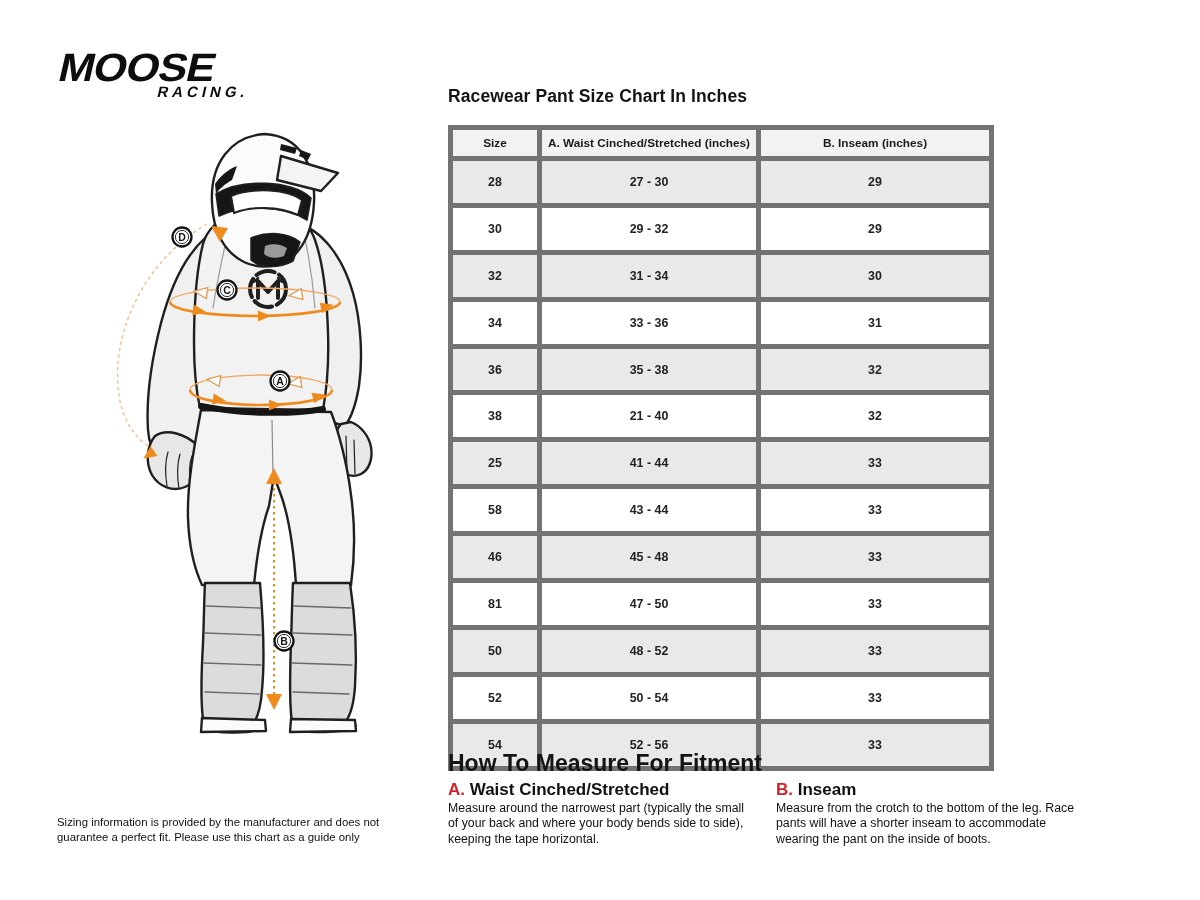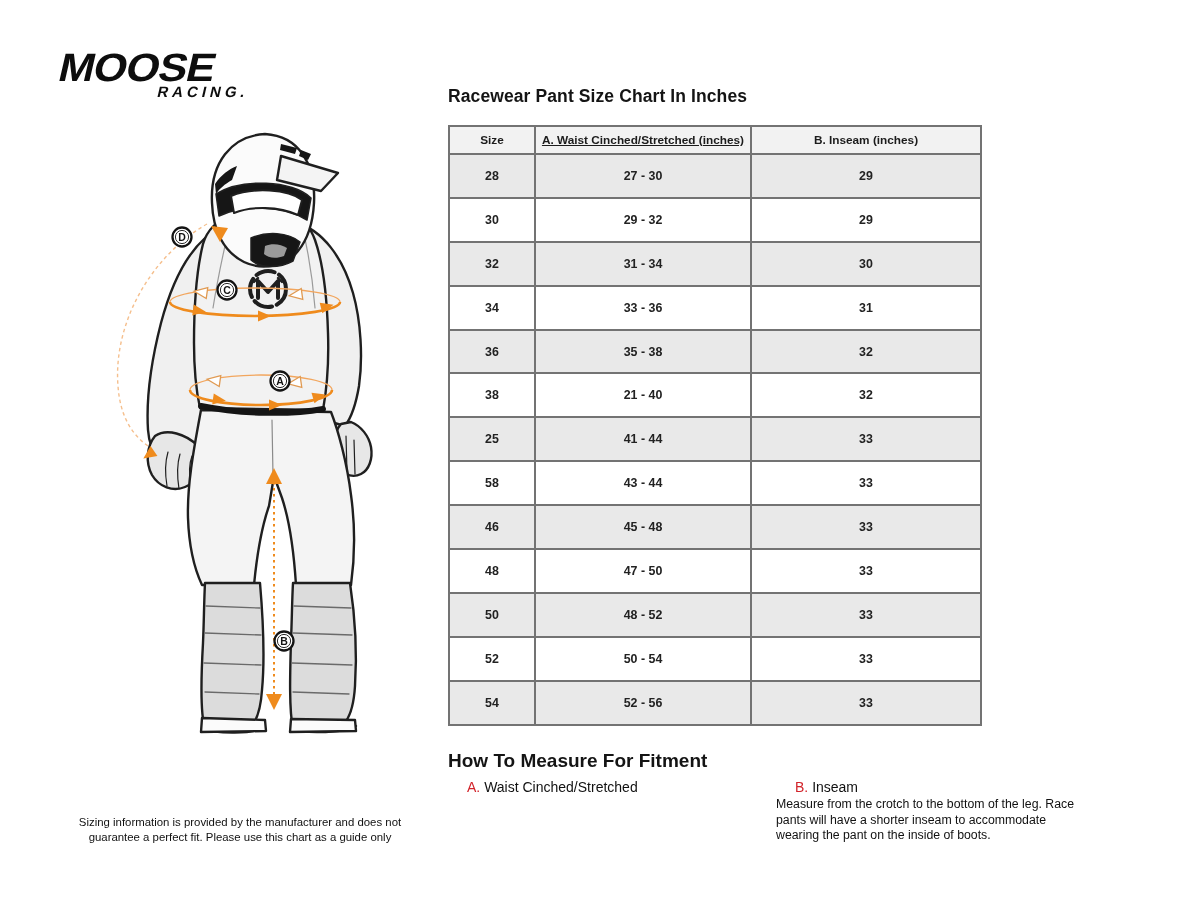--- a/index.html
+++ b/index.html
@@ -13,37 +13,37 @@
             transform:skewX(-13deg) scaleY(.92);transform-origin:left bottom;line-height:1;}
   .logo-bottom{font-size:15px;font-weight:bold;letter-spacing:4px;color:#0d0d0d;
                transform:skewX(-13deg);text-align:right;margin-top:-3px;padding-right:6px;line-height:1;}
 
   
   .chart-title{left:448px;top:86px;font-size:17.5px;font-weight:bold;color:#141414;letter-spacing:.1px;text-align:center;}
 
   
   table.size-table{left:448px;top:125px;width:526px;border-collapse:collapse;position:absolute;
                    font-size:12.4px;color:#222;table-layout:fixed;}
-  .size-table th,.size-table td{border:2px solid #737373;text-align:center;padding:0;font-weight:bold;}
+  .size-table th,.size-table td{border:5px solid #737373;text-align:center;padding:0;font-weight:bold;}
   .size-table thead th{height:26px;background:#f2f2f2;font-size:11.8px;color:#1c1c1c;}
   .size-table tbody td{height:41.9px;}
   .size-table tbody tr:nth-child(odd){background:#e9e9e9;}
   .size-table tbody tr:nth-child(even){background:#ffffff;}
-  .col-size{width:84px;} .col-waist{width:214px;text-decoration:underline;} .col-inseam{width:228px;}
-
-  
-  .howto-title{left:448px;top:750px;font-size:19px;font-weight:bold;color:#141414;}
+  .col-size{width:84px;} .col-waist{width:214px;} .col-inseam{width:228px;}
+
+  
+  .howto-title{left:448px;top:750px;font-size:23px;font-weight:bold;color:#141414;}
   .howto-item{font-size:12.3px;line-height:1.24;color:#111;}
   .howto-a{left:448px;top:779px;width:296px;}
   .howto-b{left:776px;top:779px;width:308px;}
-  .howto-head{font-weight:normal;font-size:14px;margin-bottom:1px;margin-left:19px;}
+  .howto-head{font-weight:bold;font-size:17px;margin-bottom:1px;}
   .red-letter{color:#d2232a;}
 
   
-  .disclaimer{left:57px;top:815px;width:366px;font-size:11.4px;line-height:1.32;color:#101010;text-align:center;}
+  .disclaimer{left:57px;top:815px;width:366px;font-size:11.4px;line-height:1.32;color:#101010;}
 
   
   .rider{left:55px;top:118px;width:350px;height:625px;}
   .rider text{font-family:"Liberation Sans",sans-serif;}
 </style>
 </head>
 <body>
 
 <div class="abs logo">
   <div class="logo-top">MOOSE</div>
@@ -100,21 +100,21 @@
         <td>58</td>
         <td>43 - 44</td>
         <td>33</td>
       </tr>
       <tr>
         <td>46</td>
         <td>45 - 48</td>
         <td>33</td>
       </tr>
       <tr>
-        <td>48</td>
+        <td>81</td>
         <td>47 - 50</td>
         <td>33</td>
       </tr>
       <tr>
         <td>50</td>
         <td>48 - 52</td>
         <td>33</td>
       </tr>
       <tr>
         <td>52</td>
@@ -129,20 +129,21 @@
     </tbody>
 </table>
 
 <div class="abs howto-title">How To Measure For Fitment</div>
 
 <div class="abs howto-item howto-a">
   <div class="howto-head">
     <span class="red-letter">A.</span>
     <span>Waist Cinched/Stretched</span>
   </div>
+  <div>Measure around the narrowest part (typically the small of your back and where your body bends side to side), keeping the tape horizontal.</div>
 </div>
 
 <div class="abs howto-item howto-b">
   <div class="howto-head">
     <span class="red-letter">B.</span>
     <span>Inseam</span>
   </div>
   <div>Measure from the crotch to the bottom of the leg. Race pants will have a shorter inseam to accommodate wearing the pant on the inside of boots.</div>
 </div>
 

